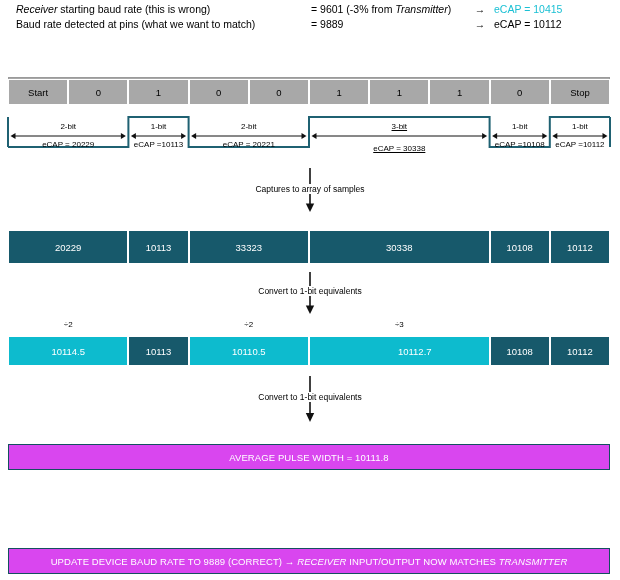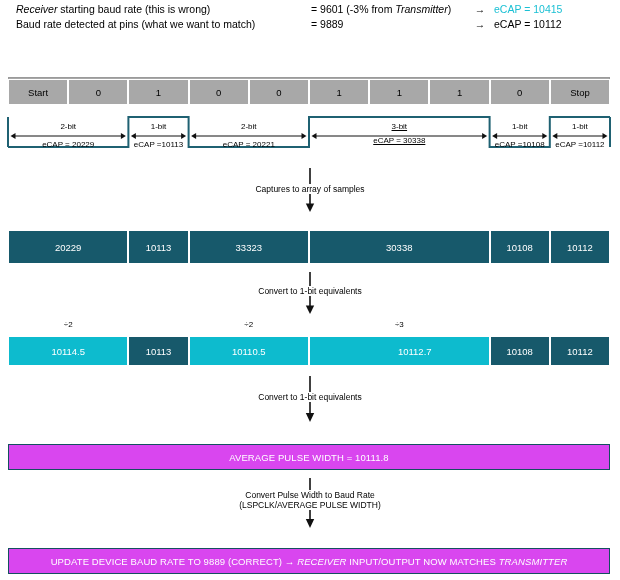--- a/index.html
+++ b/index.html
@@ -148,21 +148,21 @@
       <div class="wlabel" style="left: 122.4px; width: 60.2px; top: 8px;">
         <div>1-bit</div>
         <div style="margin-top: 8px;">eCAP =10113</div>
       </div>
       <div class="wlabel" style="left: 182.6px; width: 120.4px; top: 8px;">
         <div>2-bit</div>
         <div style="margin-top: 8px;">eCAP = 20221</div>
       </div>
       <div class="wlabel" style="left: 303px; width: 180.6px; top: 8px; text-decoration: underline;">
         <div>3-bit</div>
-        <div style="margin-top: 4px;">eCAP = 30338</div>
+        <div style="margin-top: 12px;">eCAP = 30338</div>
       </div>
       <div class="wlabel" style="left: 483.6px; width: 60.2px; top: 8px;">
         <div>1-bit</div>
         <div style="margin-top: 8px;">eCAP =10108</div>
       </div>
       <div class="wlabel" style="left: 543.8px; width: 60.2px; top: 8px;">
         <div>1-bit</div>
         <div style="margin-top: 8px;">eCAP =10112</div>
       </div>
     </div>
@@ -219,29 +219,18 @@
       </svg>
     <div class="cap">Convert to 1-bit equivalents</div>
     <svg width="12" height="20" viewBox="0 0 12 20">
         <line x1="6" y1="0" x2="6" y2="12" stroke="#111" stroke-width="1.6"></line>
         <polygon points="6,20 1.8,11 10.2,11" fill="#111"></polygon>
       </svg>
   </div>
 
   <div class="wbar" style="top:444px;height:26px;">AVERAGE PULSE WIDTH = 10111.8</div>
 
-  <div class="arrowblk" id="arrow4" style="top:478px;">
-    <svg width="10" height="12" viewBox="0 0 10 12">
-        <line x1="5" y1="0" x2="5" y2="12" stroke="#111" stroke-width="1.6"></line>
-      </svg>
-    <div class="cap">Convert Pulse Width to Baud Rate</div>
-    <div class="cap">(LSPCLK/AVERAGE PULSE WIDTH)</div>
-    <svg width="12" height="18" viewBox="0 0 12 18">
-        <line x1="6" y1="0" x2="6" y2="10" stroke="#111" stroke-width="1.6"></line>
-        <polygon points="6,18 1.8,9 10.2,9" fill="#111"></polygon>
-      </svg>
-  </div>
 
   <div class="wbar" style="top:548px;height:26px;">
     <span><span>UPDATE DEVICE BAUD RATE TO 9889 (CORRECT) → </span><i>RECEIVER</i><span> INPUT/OUTPUT NOW MATCHES </span><i>TRANSMITTER</i></span>
   </div>
 
 </div>
 
 </body></html>

